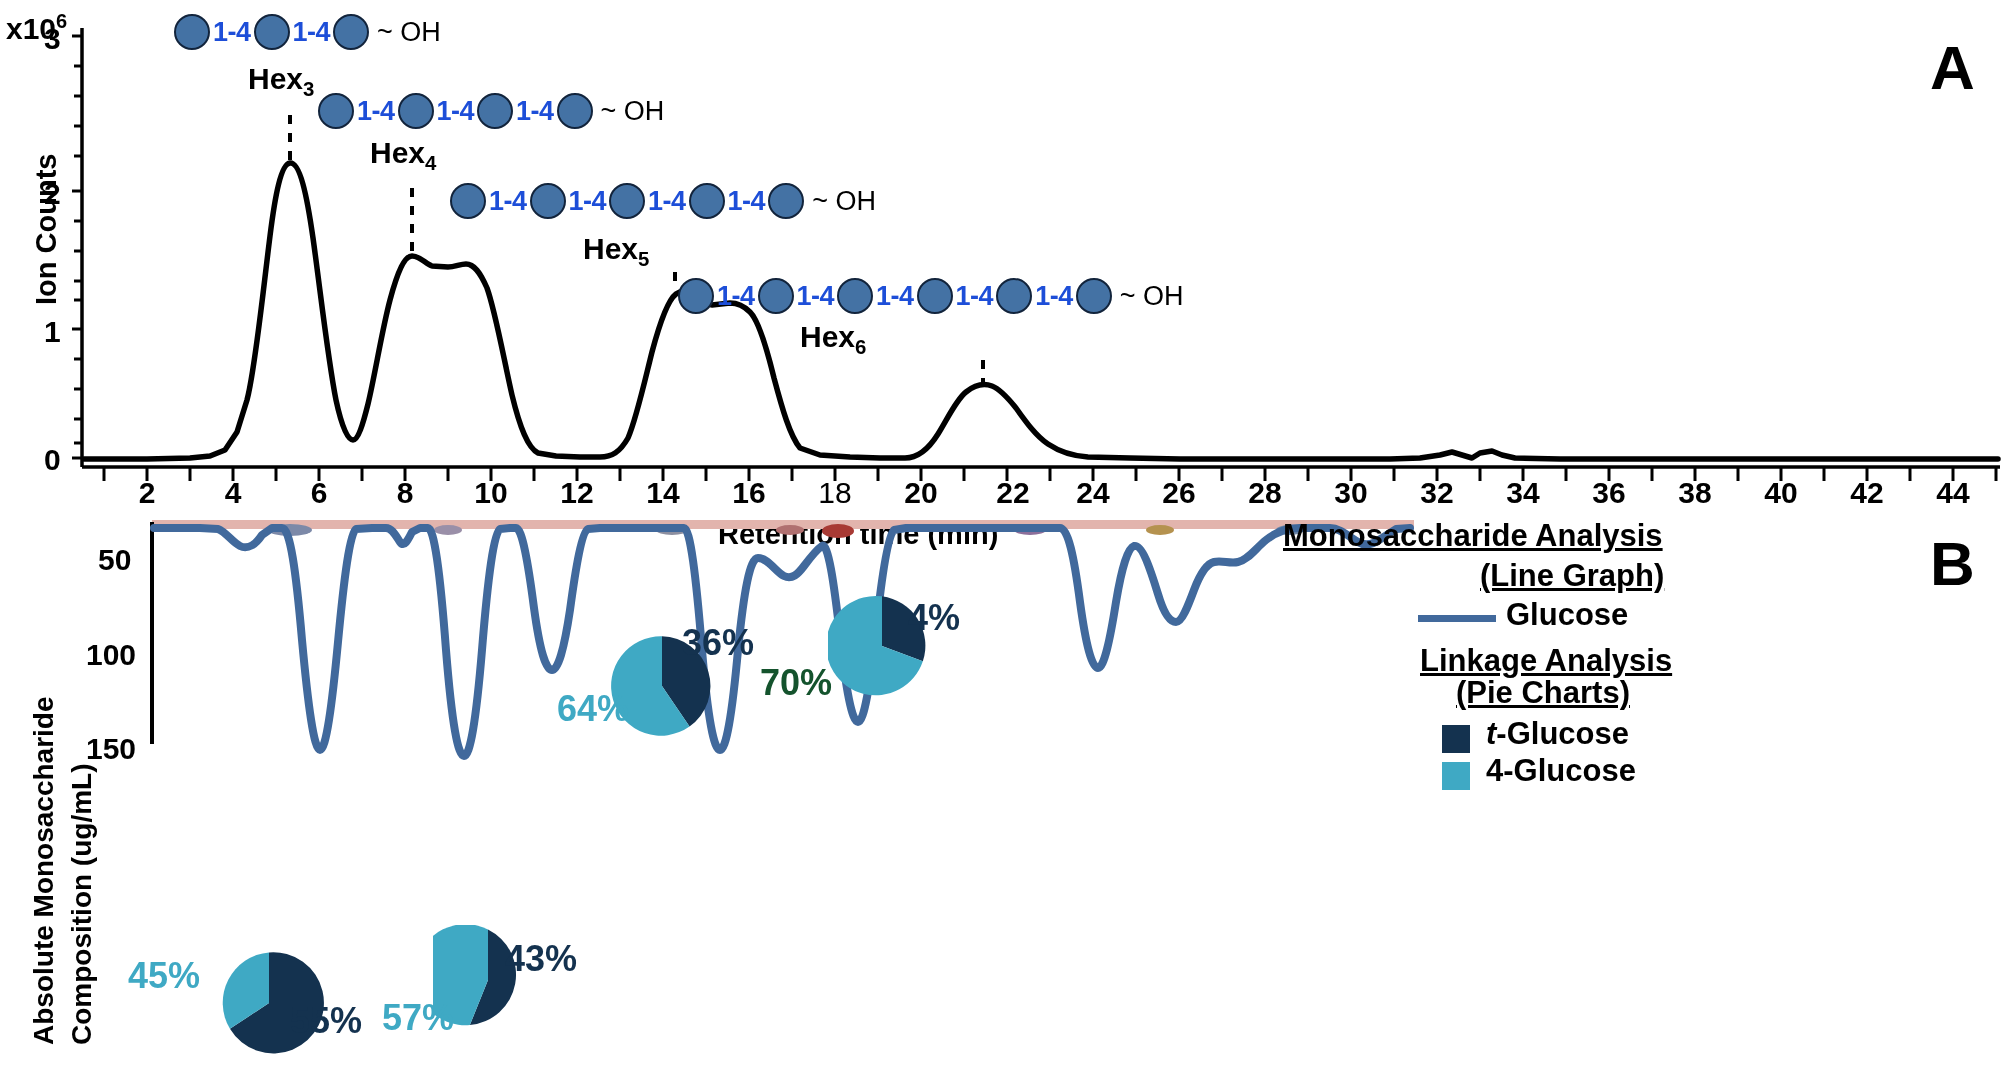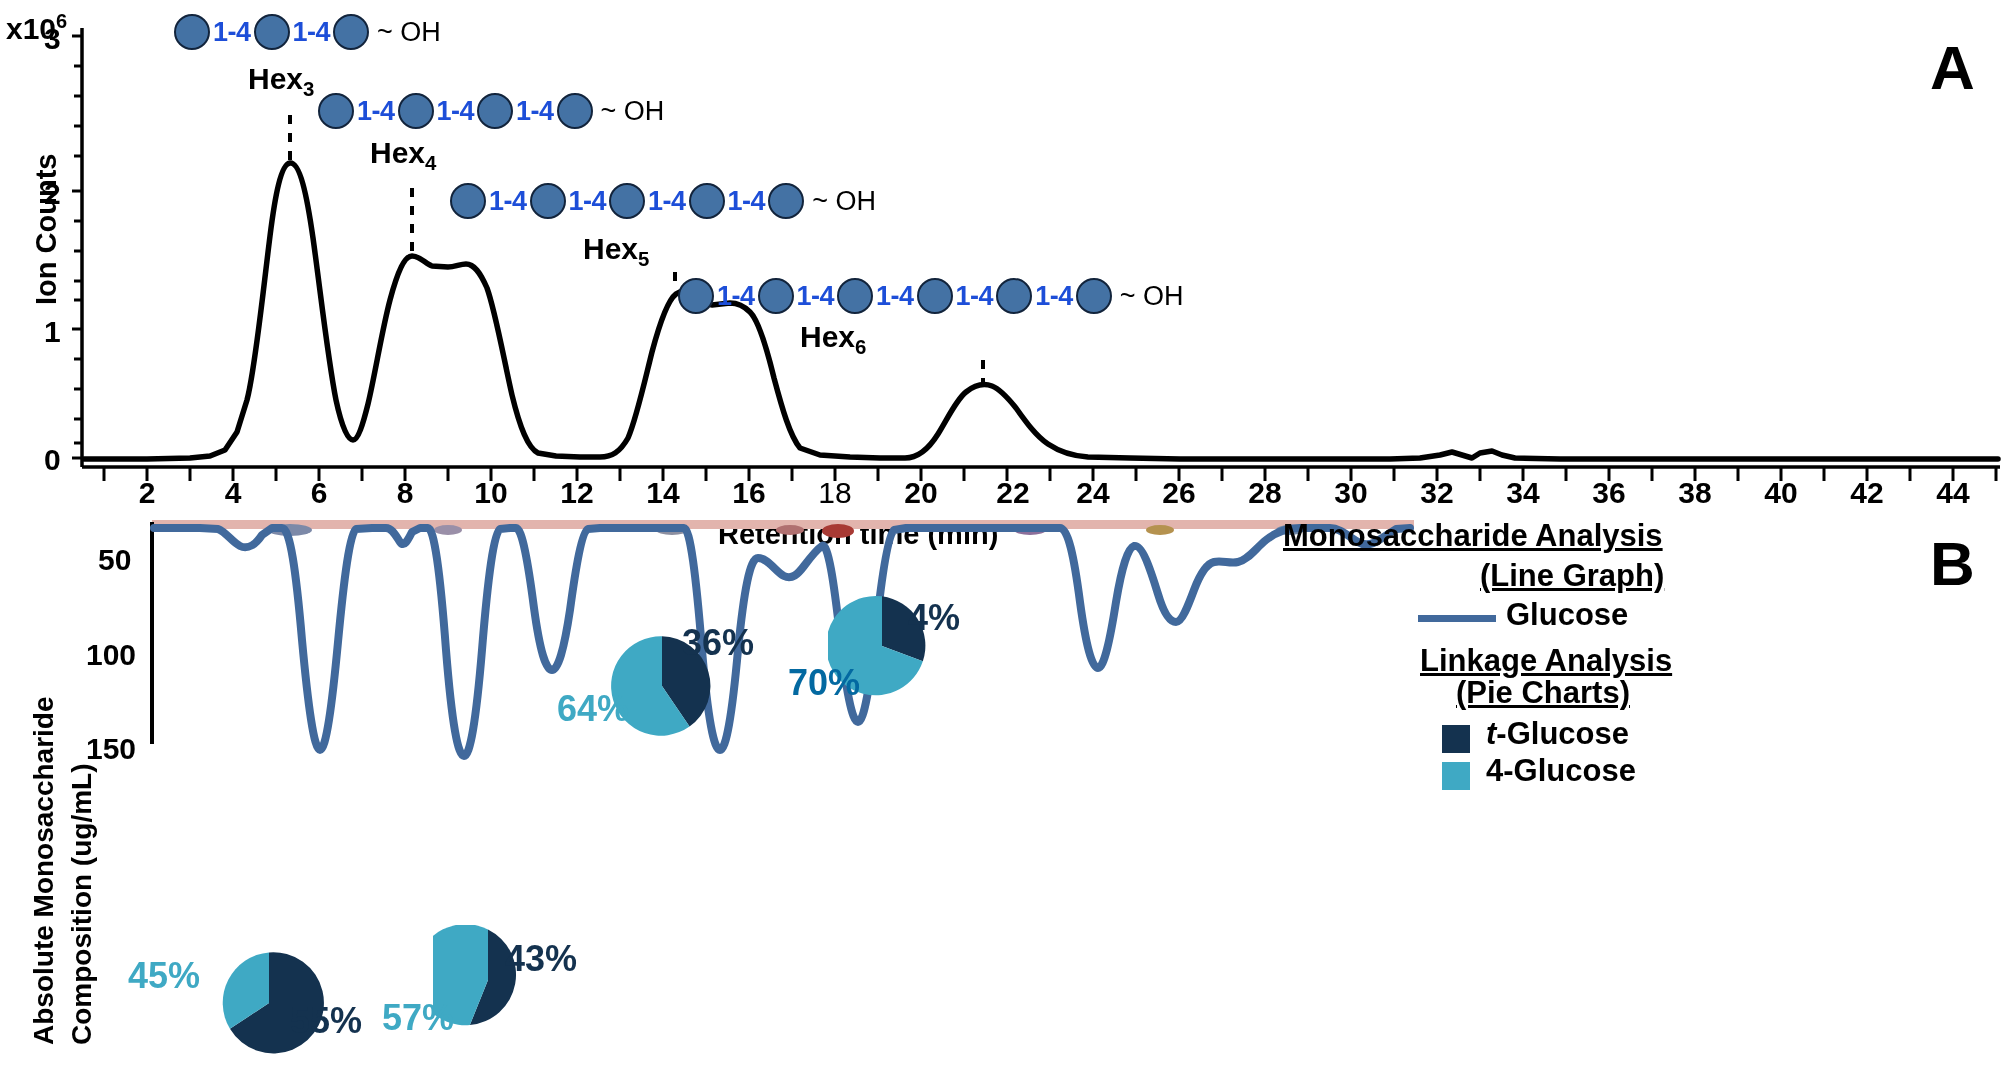--- a/index.html
+++ b/index.html
@@ -300,21 +300,21 @@
     <path d="M50,50 L50,4 A46,46 0 0,1 75.5,87.5 Z" fill="#14324f"></path>
     <path d="M50,50 L75.5,87.5 A46,46 0 1,1 50,4 Z" fill="#3fa9c4"></path>
   </svg>
   <div class="pct" style="left:557px;top:688px;font-size:36px;color:#3fa9c4;">64%</div>
   <div class="pct" style="left:682px;top:622px;font-size:36px;color:#14324f;">36%</div>
 
   <svg width="108" height="108" style="position:absolute;left:828px;top:592px;" viewBox="0 0 100 100">
     <path d="M50,50 L50,4 A46,46 0 0,1 87.8,64.2 Z" fill="#14324f"></path>
     <path d="M50,50 L87.8,64.2 A46,46 0 1,1 50,4 Z" fill="#3fa9c4"></path>
   </svg>
-  <div class="pct" style="left:788px;top:662px;font-size:36px;color:#0369a1;">70%</div>
+  <div class="pct" style="left:760px;top:662px;font-size:36px;color:#14532d;">70%</div>
   <div class="pct" style="left:908px;top:597px;font-size:36px;color:#14324f;">4%</div>
 
   <div class="legend-txt und" style="left:1255px;top:518px;font-size:31px;">Monosaccharide Analysis</div>
   <div class="legend-txt und" style="left:1452px;top:558px;font-size:31px;">(Line Graph)</div>
 
   <div style="position:absolute;left:1418px;top:615px;width:78px;height:7px;background:#41699c;"></div>
   <div class="legend-txt" style="left:1506px;top:597px;font-size:31px;">Glucose</div>
 
   <div class="legend-txt und" style="left:1392px;top:643px;font-size:31px;">Linkage Analysis</div>
   <div class="legend-txt und" style="left:1428px;top:675px;font-size:31px;">(Pie Charts)</div>

